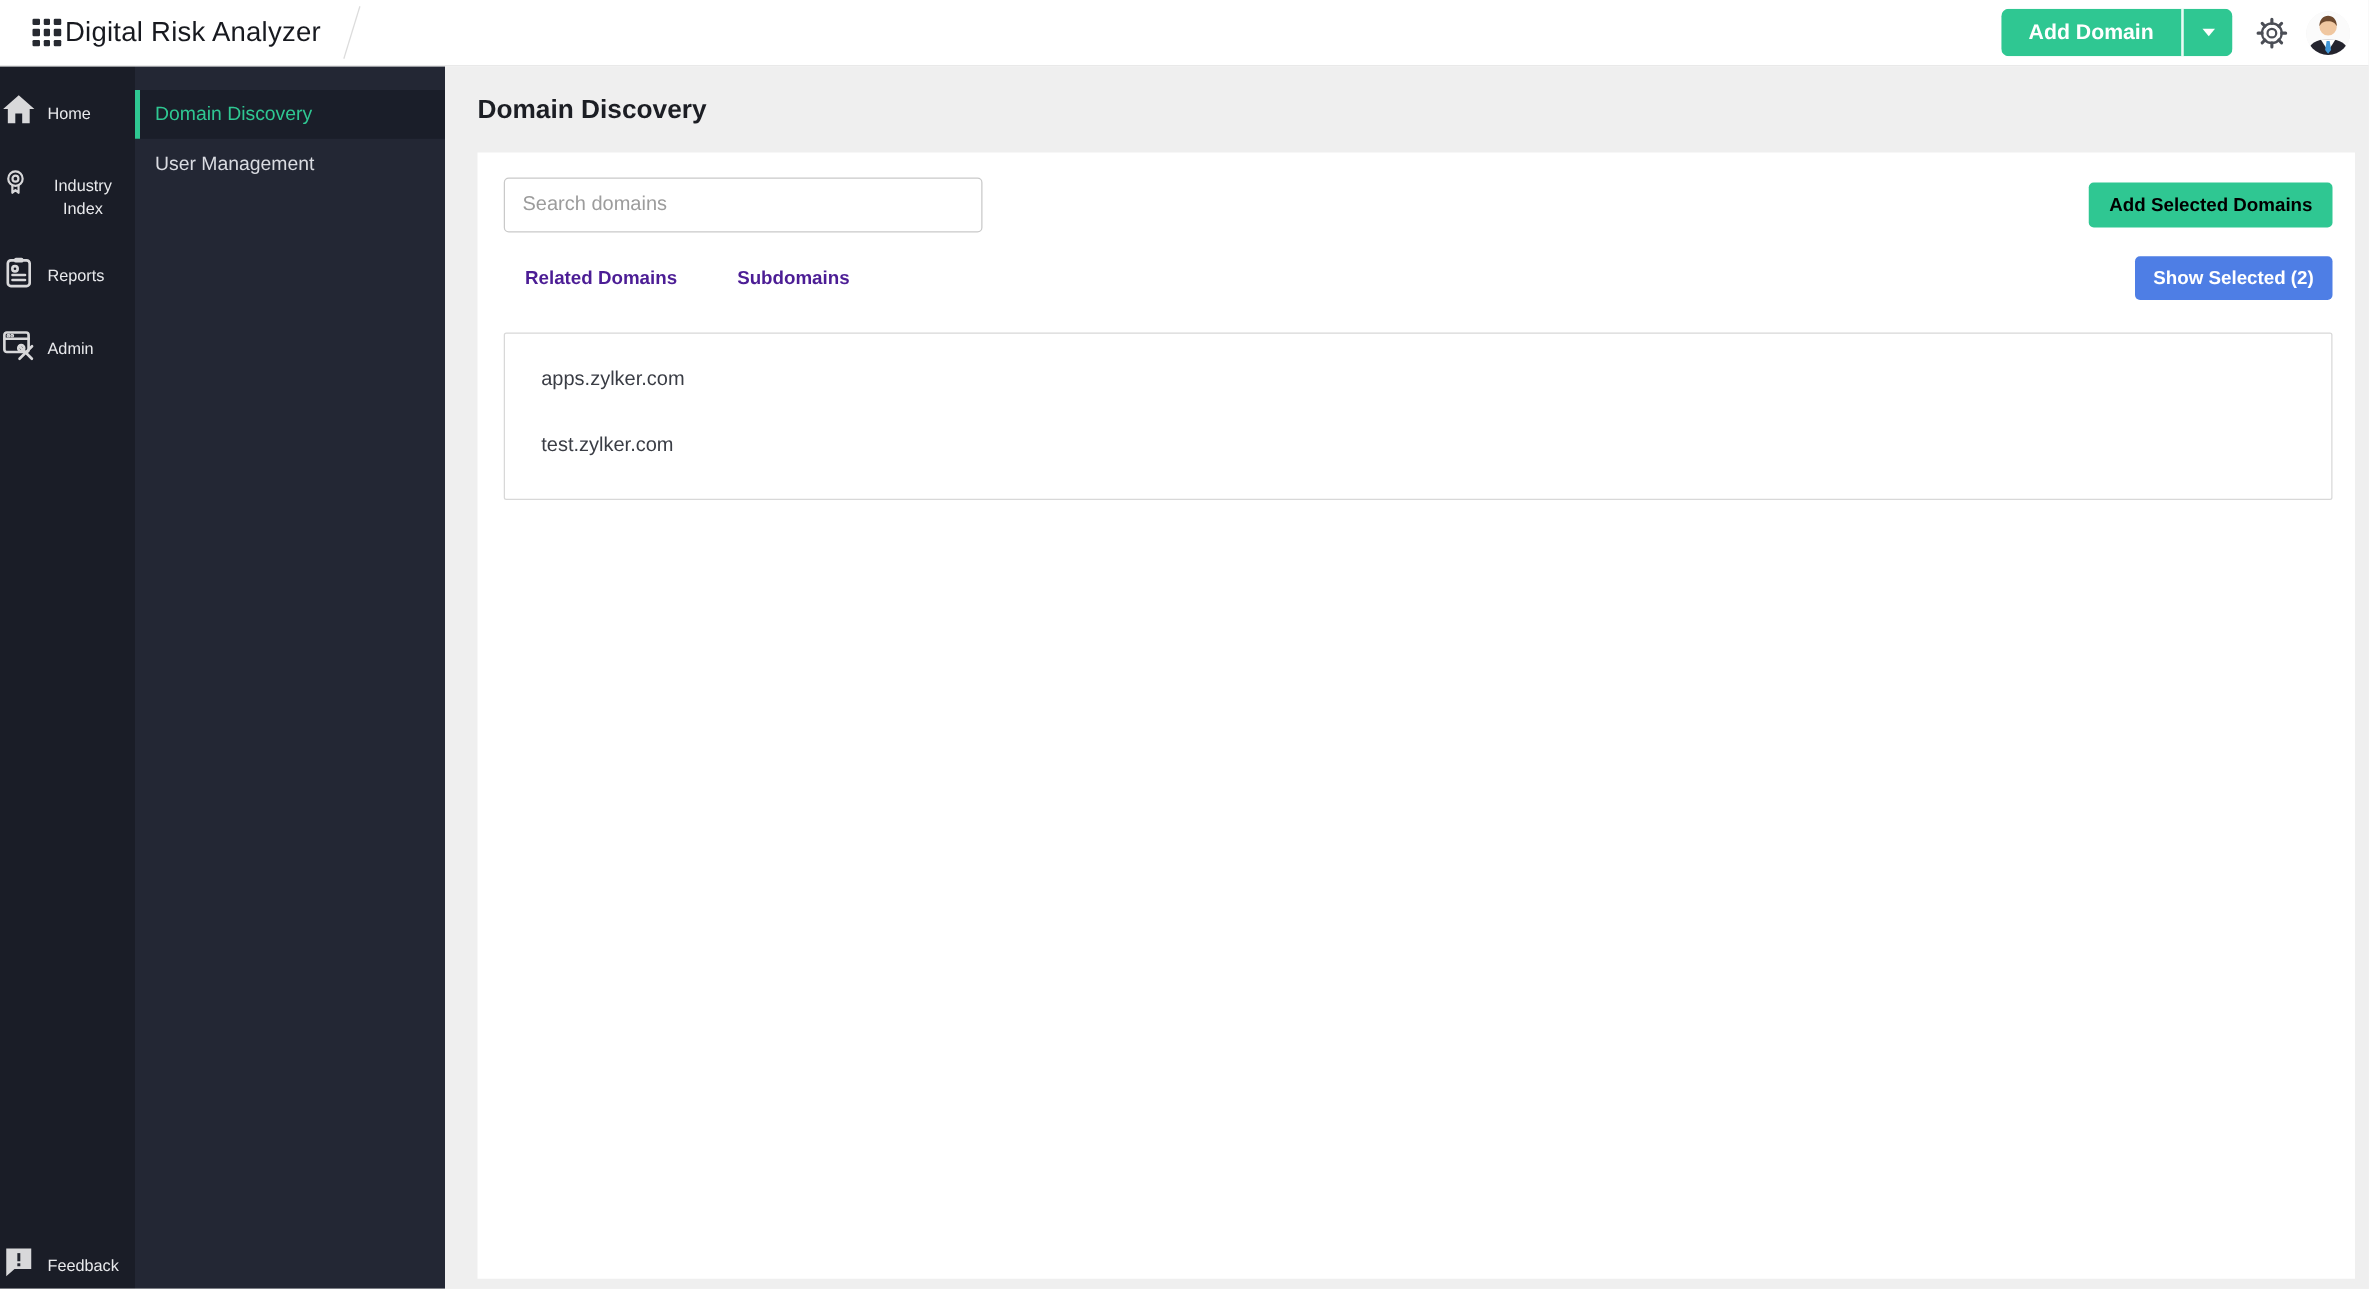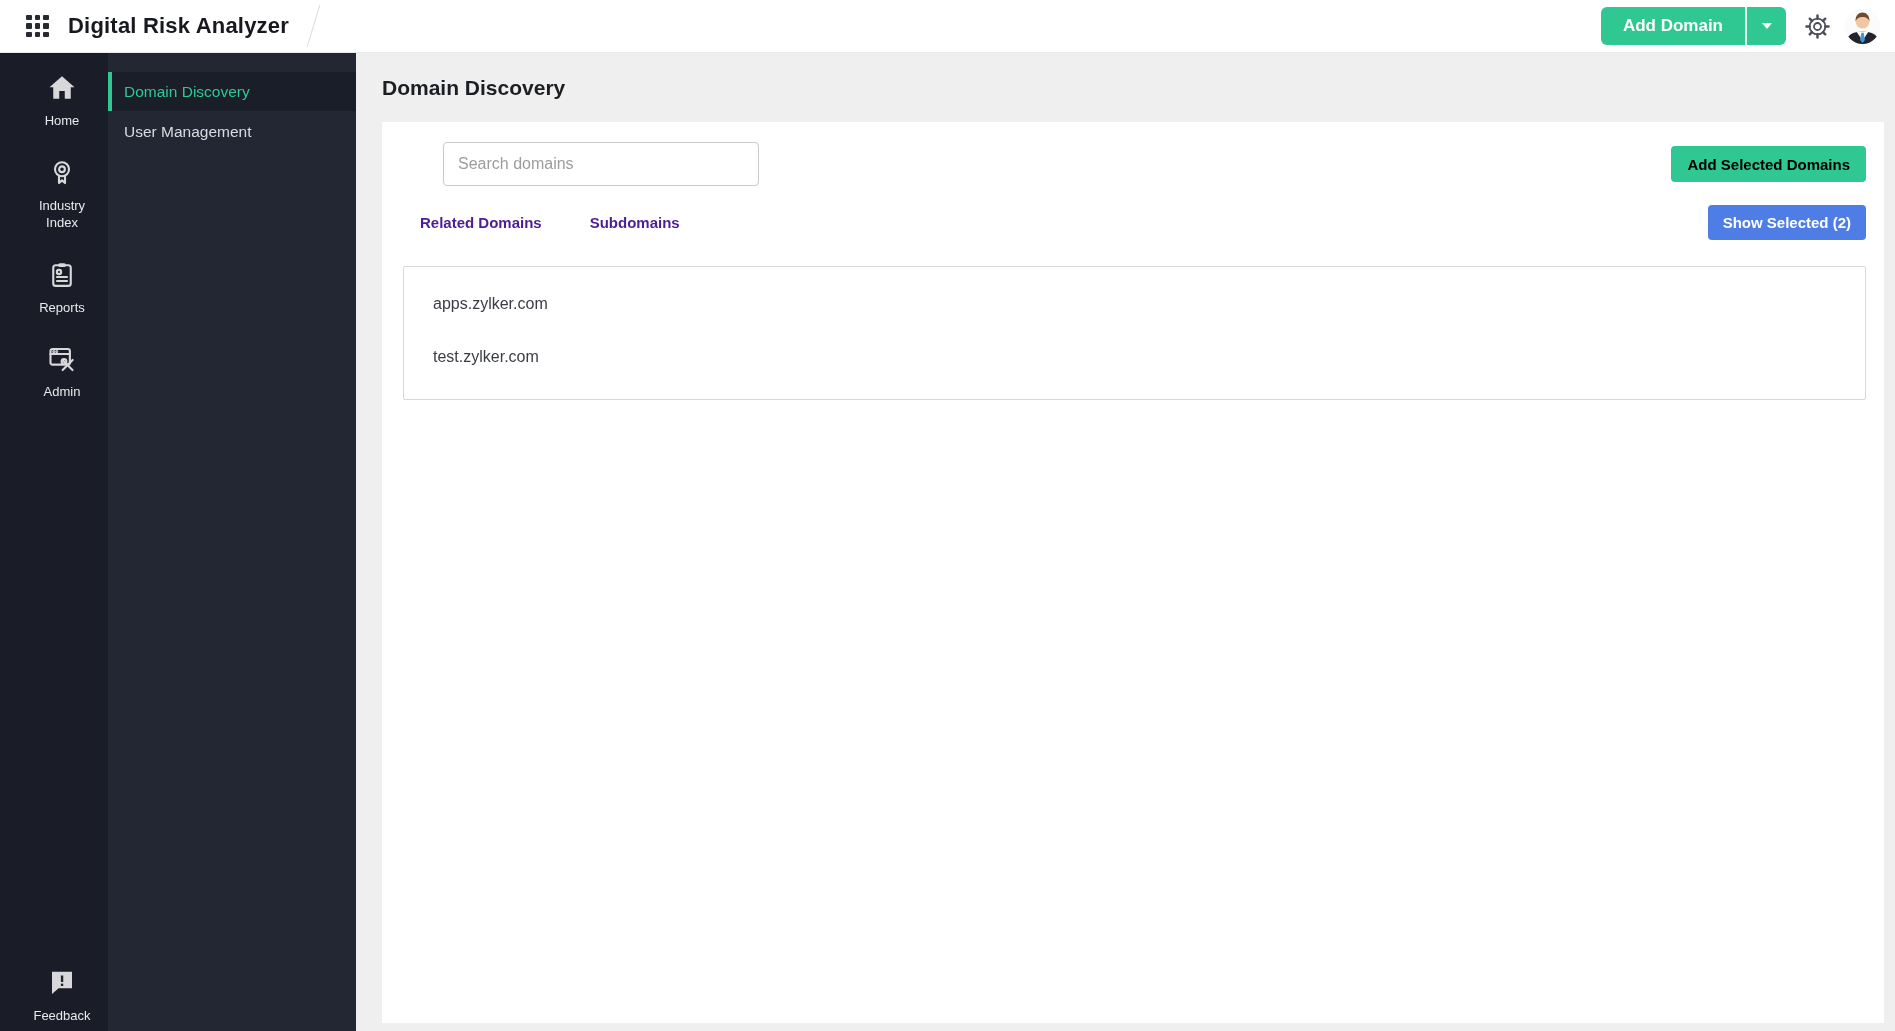--- a/index.html
+++ b/index.html
@@ -5,21 +5,21 @@
   * { margin:0; padding:0; box-sizing:border-box; }
   html,body { width:1895px; height:1031px; overflow:hidden;
     font-family:"Liberation Sans","DejaVu Sans",sans-serif; background:#efefef; }
 
   
   .header { height:53px; background:#fff; border-bottom:1px solid #e9e9e9;
     display:flex; align-items:center; position:relative; z-index:5; }
   .grid-icon { width:23px; height:23px; margin-left:26px; display:grid;
     grid-template-columns:repeat(3,1fr); grid-template-rows:repeat(3,1fr); gap:3px; cursor:pointer; }
   .grid-icon span { background:#272a31; border-radius:1px; }
-  .app-title { margin-left:19px; font-size:22px; font-weight:700; color:#17191f; letter-spacing:.2px; }
+  .app-title { margin-left:3px; font-size:22px; font-weight:400; color:#17191f; letter-spacing:.2px; }
   .title-slash { width:1px; height:44px; background:#dcdcdc; transform:rotate(17deg); margin-left:24px; }
   .header-right { margin-left:auto; display:flex; align-items:center; margin-right:15px; }
   .btn-split { display:flex; border-radius:6px; overflow:hidden; cursor:pointer; }
   .btn-add-domain { background:var(--c-accent-green,#2fc792); color:#fff; font-weight:700;
     font-size:17px; height:38px; line-height:38px; padding:0 22px; border:none; cursor:pointer;
     font-family:inherit; }
   .btn-caret { width:41px; background:var(--c-accent-green,#2fc792);
     border:none; border-left:2px solid rgba(255,255,255,.9);
     display:flex; align-items:center; justify-content:center; cursor:pointer; }
   .caret-down { width:0; height:0; border-left:5px solid transparent;
@@ -27,44 +27,44 @@
   .gear-btn { margin-left:18px; background:none; border:none; cursor:pointer; line-height:0; }
   .avatar { margin-left:14px; width:35px; height:35px; border-radius:50%; overflow:hidden;
     cursor:pointer; background:#f4f4f4; }
 
   
   .app-body { display:flex; height:978px; }
 
   
   .sidebar-primary { width:108px; background:#1a1d27; display:flex; flex-direction:column;
     align-items:center; padding-top:20px; flex-shrink:0; }
-  .nav-item { width:100%; display:flex; flex-direction:column; align-items:center;
-    margin-bottom:28px; cursor:pointer;padding-left:16px; }
+  .nav-item { width:100%; display:flex; flex-direction:row; align-items:flex-start;
+    margin-bottom:28px; cursor:pointer; }
   .nav-icon { width:30px; height:30px; }
   .nav-label { margin-top:9px; font-size:13px; color:#e8e9ec; text-align:center;
     line-height:1.35; padding:0 8px; }
   .nav-feedback { margin-top:auto; margin-bottom:6px; }
 
   
   .sidebar-secondary { width:248px; background:#232734; padding-top:19px; flex-shrink:0; }
   .snav-item { height:39px; line-height:39px; padding-left:12px; border-left:4px solid transparent;
     font-size:15.5px; color:#d9dbe1; cursor:pointer; margin-bottom:1px; }
   .snav-item.active { background:#1a1e29; border-left-color:var(--c-accent-green,#2fc792);
     color:var(--c-accent-green,#2fc792); }
 
   
   .content { flex:1; background:#efefef; display:flex; flex-direction:column;
     padding:0 11px 8px 26px; min-width:0; }
   .title-band { height:69px; display:flex; align-items:center; }
   .page-title { font-size:21px; font-weight:700; color:#1c1e24; }
   .card { background:#fff; flex:1; padding:20px 18px 0 21px; }
 
   .row1 { display:flex; align-items:center; justify-content:space-between; }
-  .search-input { width:316px; height:44px; border:1px solid #c9c9c9; border-radius:4px;
-    padding:0 14px; font-size:16px; color:#333; outline:none; font-family:inherit; background:#fff;margin-left:40px; }
+  .search-input { width:383px; height:44px; border:1px solid #c9c9c9; border-radius:4px;
+    padding:0 14px; font-size:16px; color:#333; outline:none; font-family:inherit; background:#fff; }
   .search-input::placeholder { color:#9c9c9c; }
   .btn-green { background:var(--c-accent-green,#2fc792); color:#000000; border:none; border-radius:4px;
     height:36px; padding:0 16px; font-size:15px; font-weight:700; cursor:pointer; font-family:inherit; }
   .row2 { display:flex; align-items:center; justify-content:space-between; margin-top:19px; }
   .tabs { display:flex; gap:48px; margin-left:17px; }
   .tab { font-size:15px; font-weight:700; color:#4c1d95; cursor:pointer; }
   .btn-blue { background:var(--c-accent-blue,#4e7ee5); color:#fff; border:none; border-radius:4px;
     height:35px; padding:0 15px; font-size:15px; font-weight:700; cursor:pointer; font-family:inherit; }
 
   .domain-panel { margin-top:26px; border:1px solid #d8d8d8; border-radius:2px; padding:10px 0 16px; }

